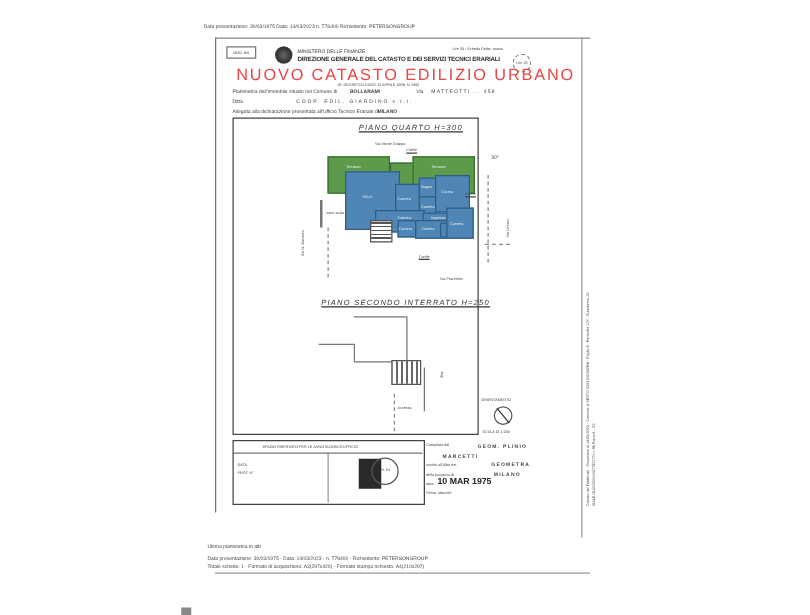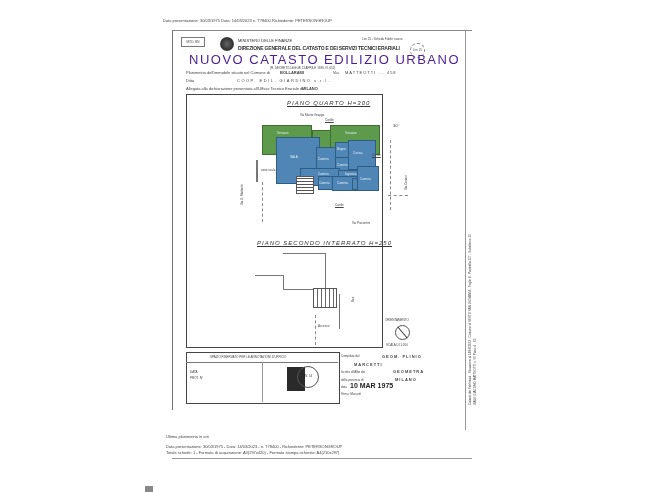--- a/index.html
+++ b/index.html
@@ -9,21 +9,21 @@
   .small { font-size:5px; line-height:6px; color:#333; white-space:nowrap; }
   .sheet-line-v { position:absolute; background:#555; width:1px; }
   .sheet-line-h { position:absolute; background:#666; height:1px; }
   .frame { position:absolute; border:1px solid #444; }
   .room { position:absolute; background:#4f86b5; border:1px solid #2e5e86; box-sizing:border-box; }
   .terrace { position:absolute; background:#5e9a4b; border:1px solid #3d6f2f; box-sizing:border-box; }
   .room-label { position:absolute; font-size:3px; color:#e6eef5; white-space:nowrap; font-family:"Liberation Sans", sans-serif; }
   .wall { position:absolute; background:#777; }
   .dash-v { position:absolute; width:0; border-left:1px dashed #888; }
   .dash-h { position:absolute; height:0; border-top:1px dashed #888; }
-  .title-big { font-family:"Liberation Sans", sans-serif; font-size:13px; letter-spacing:1.5px; color:#4c1d95; white-space:nowrap; }
+  .title-big { font-family:"Liberation Sans", sans-serif; font-size:13px; letter-spacing:1.5px; color:#ef4444; white-space:nowrap; }
   .heading-u { text-decoration:underline; font-style:italic; font-size:6px; color:#333; letter-spacing:1px; white-space:nowrap; }
   .vert { transform-origin:left top; transform:rotate(-90deg); white-space:nowrap; }
 </style>
 </head>
 <body>
 
 <div class="abs tiny" style="left:163px;top:18px;">Data presentazione: 30/03/1975  Data: 14/03/2023  n. T78400  Richiedente: PETERSONGROUP</div>
 
 <div class="sheet-line-h" style="left:172px;top:30px;width:300px;background:#888;"></div>
 <div class="sheet-line-v" style="left:172px;top:30px;height:380px;background:#777;"></div>

